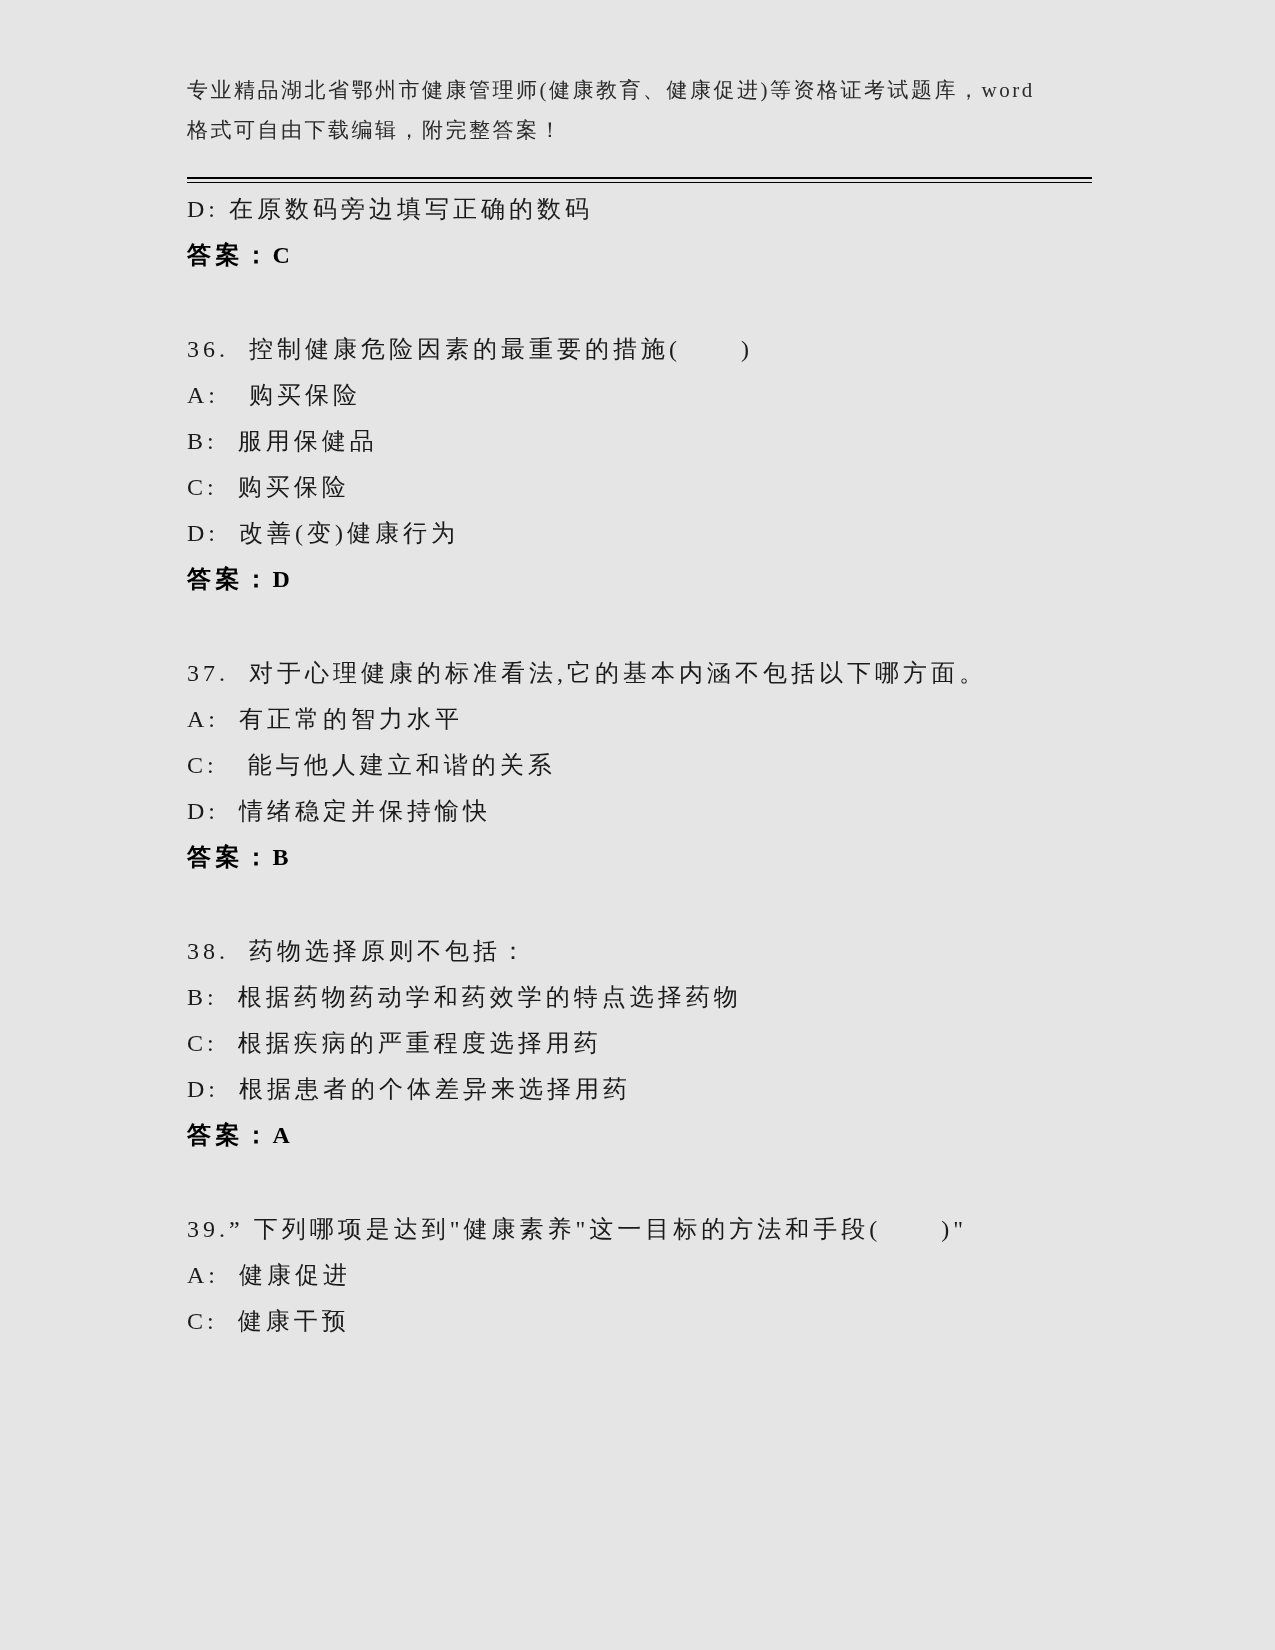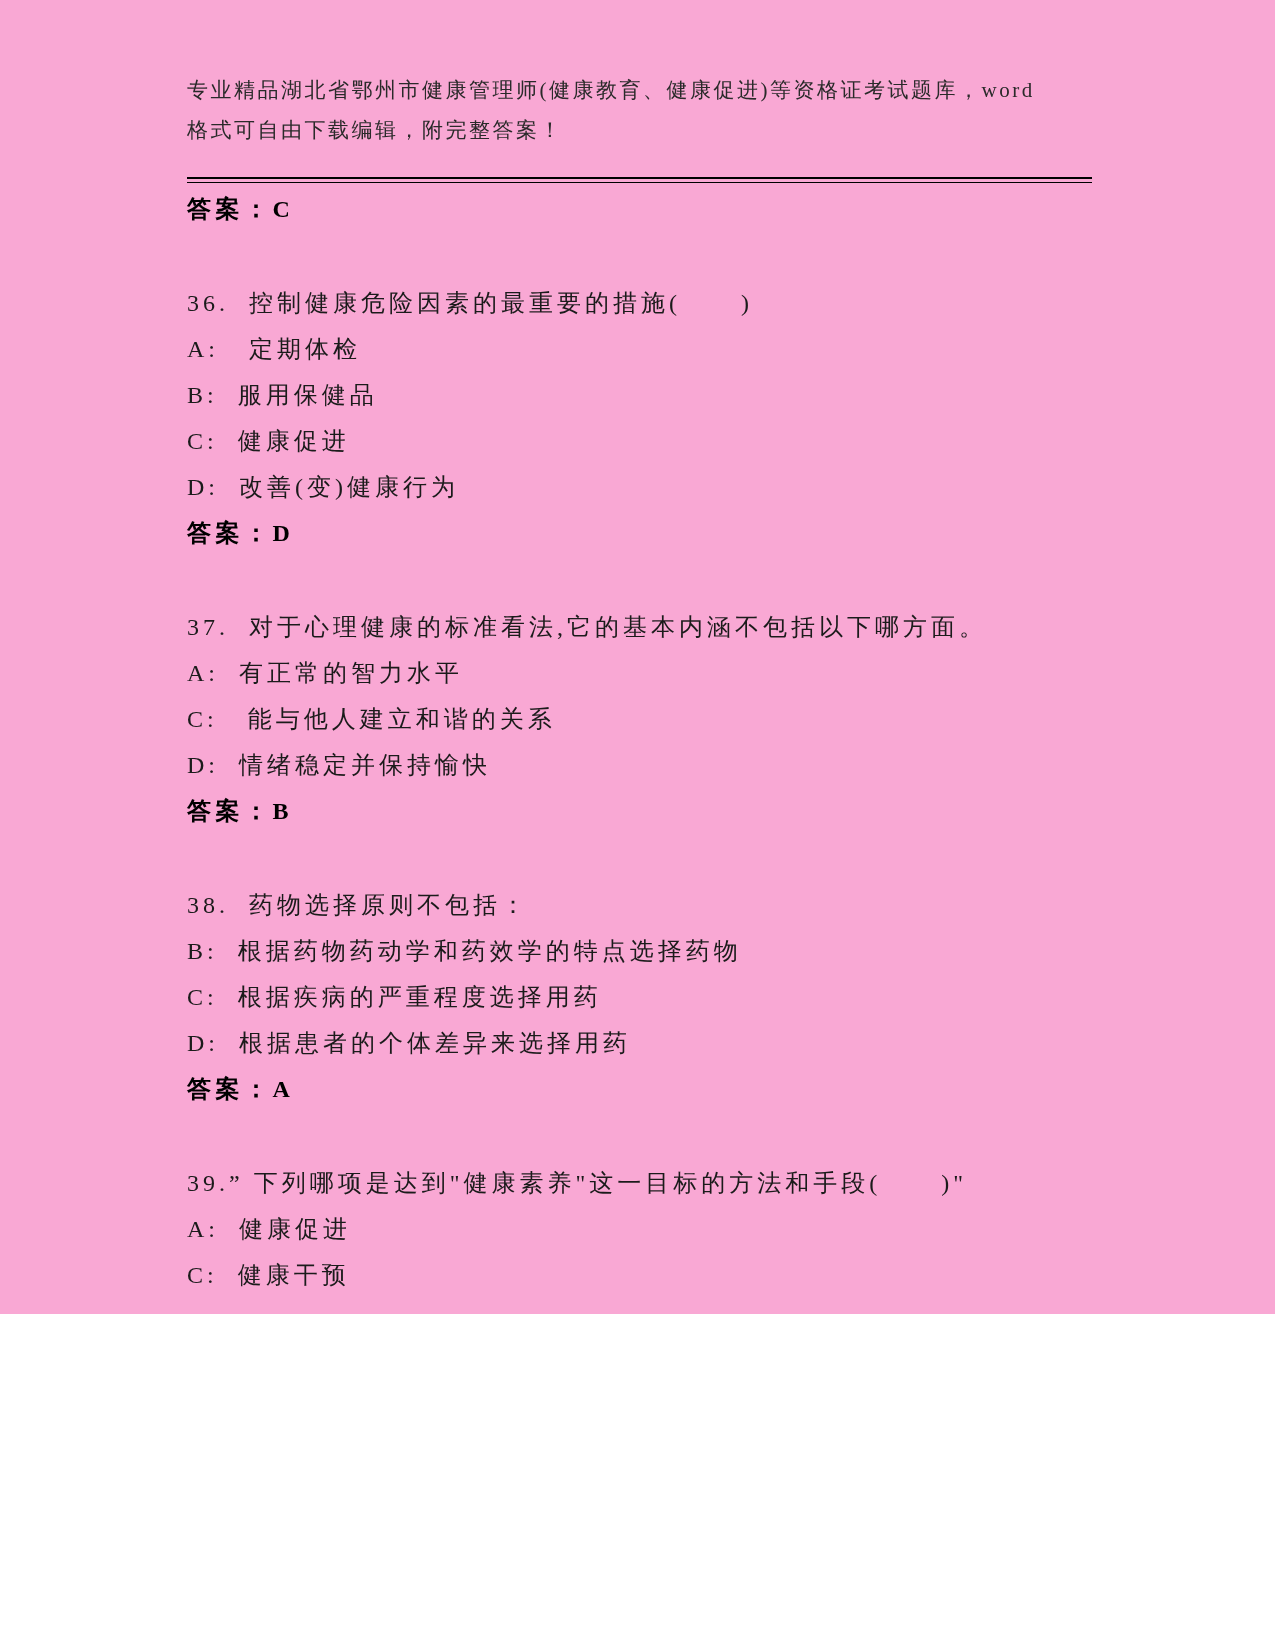--- a/index.html
+++ b/index.html
@@ -7,22 +7,22 @@
   body {
     width: 1275px;
     height: 1650px;
     font-family: "Liberation Serif", "DejaVu Serif", serif;
     color: #1b1b1b;
     overflow: hidden;
   }
   .page {
     position: relative;
     width: 1275px;
-    height: 1314px;
-    background: #f9a8d4;
+    height: 1650px;
+    background: #e5e5e5;
   }
   .content {
     margin: 0 183px 0 187px;
   }
   .header {
     padding-top: 70px;
   }
   .header p {
     font-size: 21px;
     line-height: 40px;
@@ -65,28 +65,29 @@
     <div class="header">
       <p>专业精品湖北省鄂州市健康管理师(健康教育、健康促进)等资格证考试题库，word</p>
       <p>格式可自由下载编辑，附完整答案！</p>
     </div>
 
     <div class="header-rule"></div>
 
     <div class="doc-body">
 
       <section class="block">
+        <p class="option">D: 在原数码旁边填写正确的数码</p>
         <p class="answer">答案：C</p>
       </section>
 
       <section class="block">
         <p class="stem">36.  控制健康危险因素的最重要的措施(      )</p>
-        <p class="option">A:   定期体检</p>
+        <p class="option">A:   购买保险</p>
         <p class="option">B:  服用保健品</p>
-        <p class="option">C:  健康促进</p>
+        <p class="option">C:  购买保险</p>
         <p class="option">D:  改善(变)健康行为</p>
         <p class="answer">答案：D</p>
       </section>
 
       <section class="block">
         <p class="stem">37.  对于心理健康的标准看法,它的基本内涵不包括以下哪方面。</p>
         <p class="option">A:  有正常的智力水平</p>
         <p class="option">C:   能与他人建立和谐的关系</p>
         <p class="option">D:  情绪稳定并保持愉快</p>
         <p class="answer">答案：B</p>

